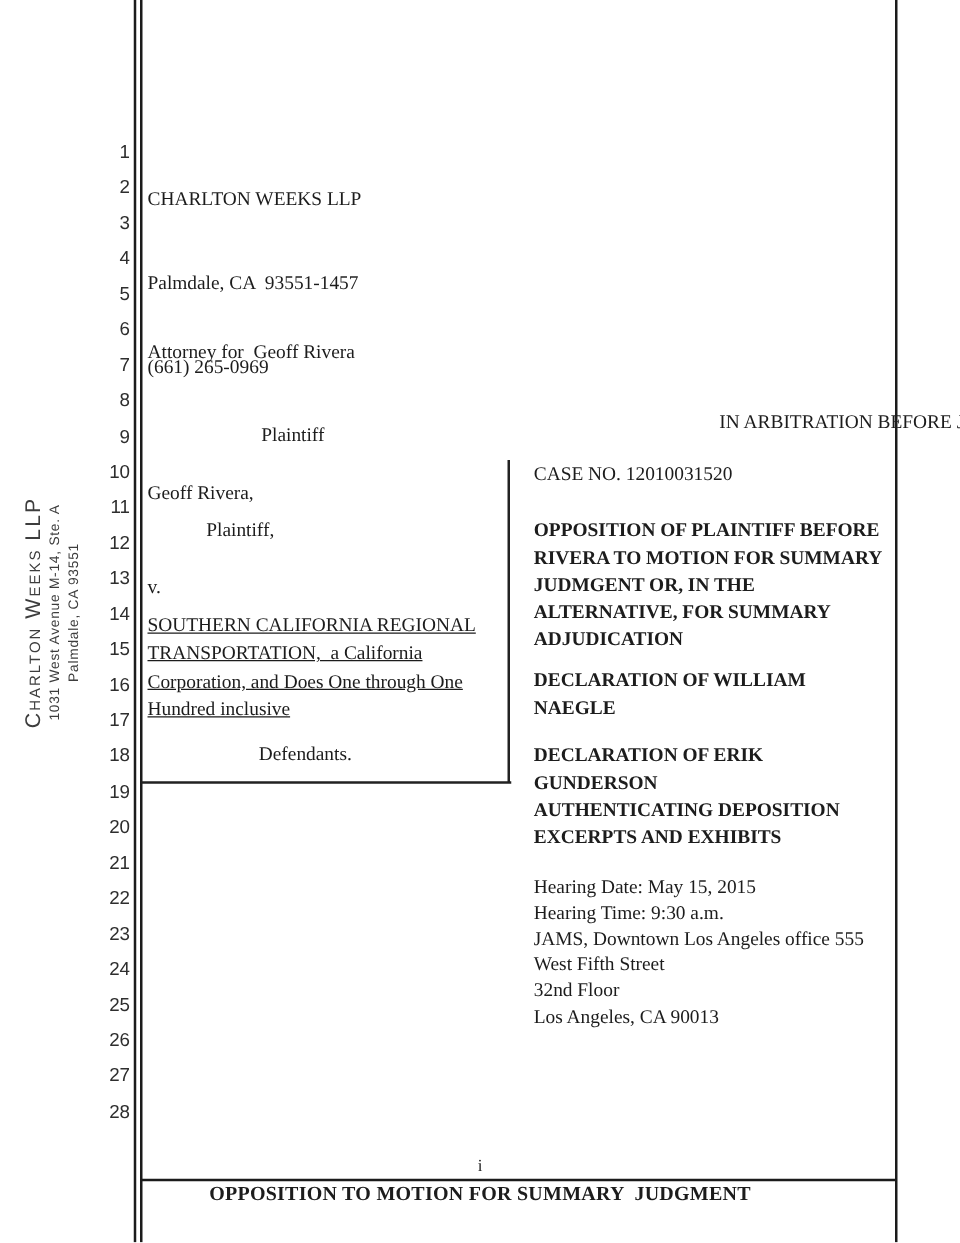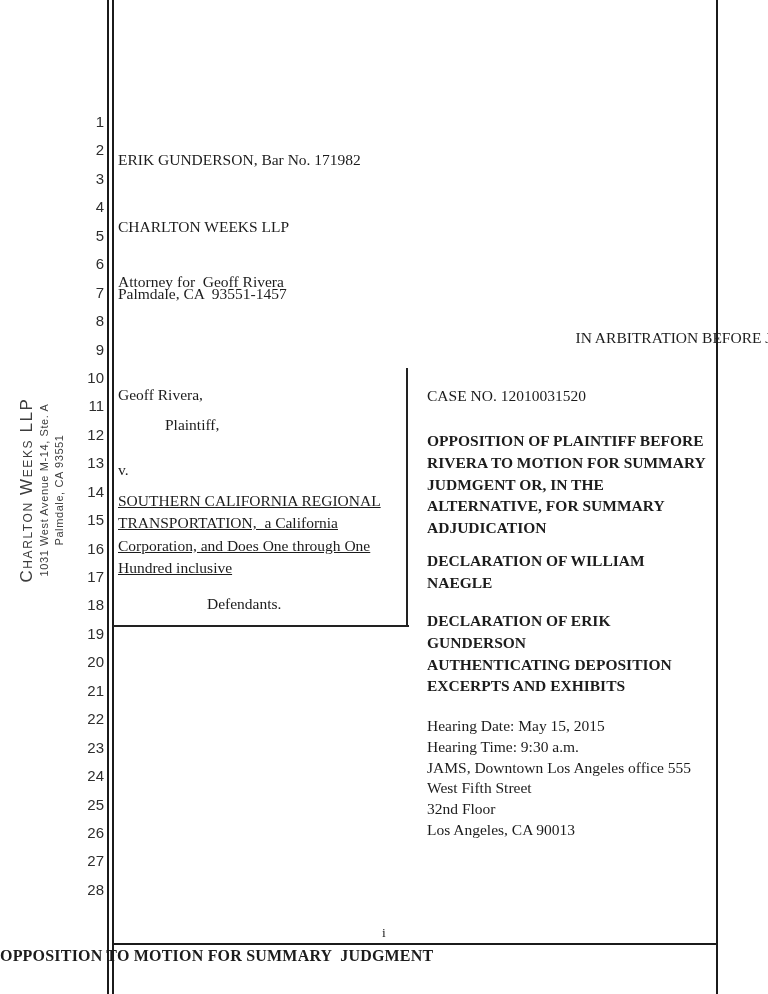--- a/index.html
+++ b/index.html
@@ -53,36 +53,36 @@
 
   .plaintiff-name  { left:118px; top:369px; width:286px;margin-top:15px; }
   .plaintiff-role  { left:118px; top:414px; width:286px; padding-left:47px; }
   .versus          { left:118px; top:459px; width:286px; }
   .defendants      { left:118px; top:490px; width:286px;text-decoration:underline; }
   .defendants-role { left:118px; top:593px; width:286px; padding-left:89px; }
 
   .caption-vrule { position:absolute; left:406px; top:368px; width:2px; height:258px; background:#222; }
   .caption-hrule { position:absolute; left:113px; top:625px; width:296px; height:2px; background:#222; }
 
-  .rc { left:427px; width:296px;margin-top:16px; }
+  .rc { left:427px; width:296px; }
   .case-no      { top:369px; }
   .motion-title { top:414px; font-weight:bold; line-height:21.8px; }
   .declaration1 { top:534px; font-weight:bold; line-height:21.8px; }
   .declaration2 { top:594px; font-weight:bold; line-height:21.8px; }
   .hearing      { top:700px; line-height:20.8px; }
 
   
   .footer-pagenum {
     position:absolute; left:0; top:925px; width:768px;
     text-align:center; font-size:13.5px; line-height:16px;
   }
   .footer-rule { position:absolute; left:113px; top:943px; width:604px; height:2px; background:#1b1b1b; }
   .footer-title {
     position:absolute; left:0; top:946px; width:768px;
-    text-align:left; font-size:16px; font-weight:bold;
+    text-align:center; font-size:16px; font-weight:bold;
     letter-spacing:0.2px; white-space:pre-wrap; line-height:20px;
   }
 </style>
 </head>
 <body>
 
 <div class="page">
 
   <div class="side-rotated">
     <div class="firm-name">Charlton Weeks LLP</div>
@@ -119,27 +119,28 @@
       <div class="line-number">26</div>
       <div class="line-number">27</div>
       <div class="line-number">28</div>
     </div>
 
   <div class="vrule vrule-a"></div>
   <div class="vrule vrule-b"></div>
   <div class="vrule vrule-right"></div>
 
   <div class="tx attorney">
-    <div>ERIK GUNDERSON, Bar No. 171982</div>
     <div>CHARLTON WEEKS LLP</div>
     <div>Palmdale, CA  93551-1457</div>
+    <div>(661) 265-0969</div>
   </div>
 
   <div class="tx attorney-for">
     <div>Attorney for  Geoff Rivera</div>
+    <div class="attorney-role">Plaintiff</div>
   </div>
 
   <div class="tx court-header">IN ARBITRATION BEFORE JAMS</div>
 
   <div class="tx plaintiff-name">Geoff Rivera,</div>
   <div class="tx plaintiff-role">Plaintiff,</div>
   <div class="tx versus">v.</div>
   <div class="tx defendants">SOUTHERN CALIFORNIA REGIONAL
 TRANSPORTATION,  a California
 Corporation, and Does One through One

